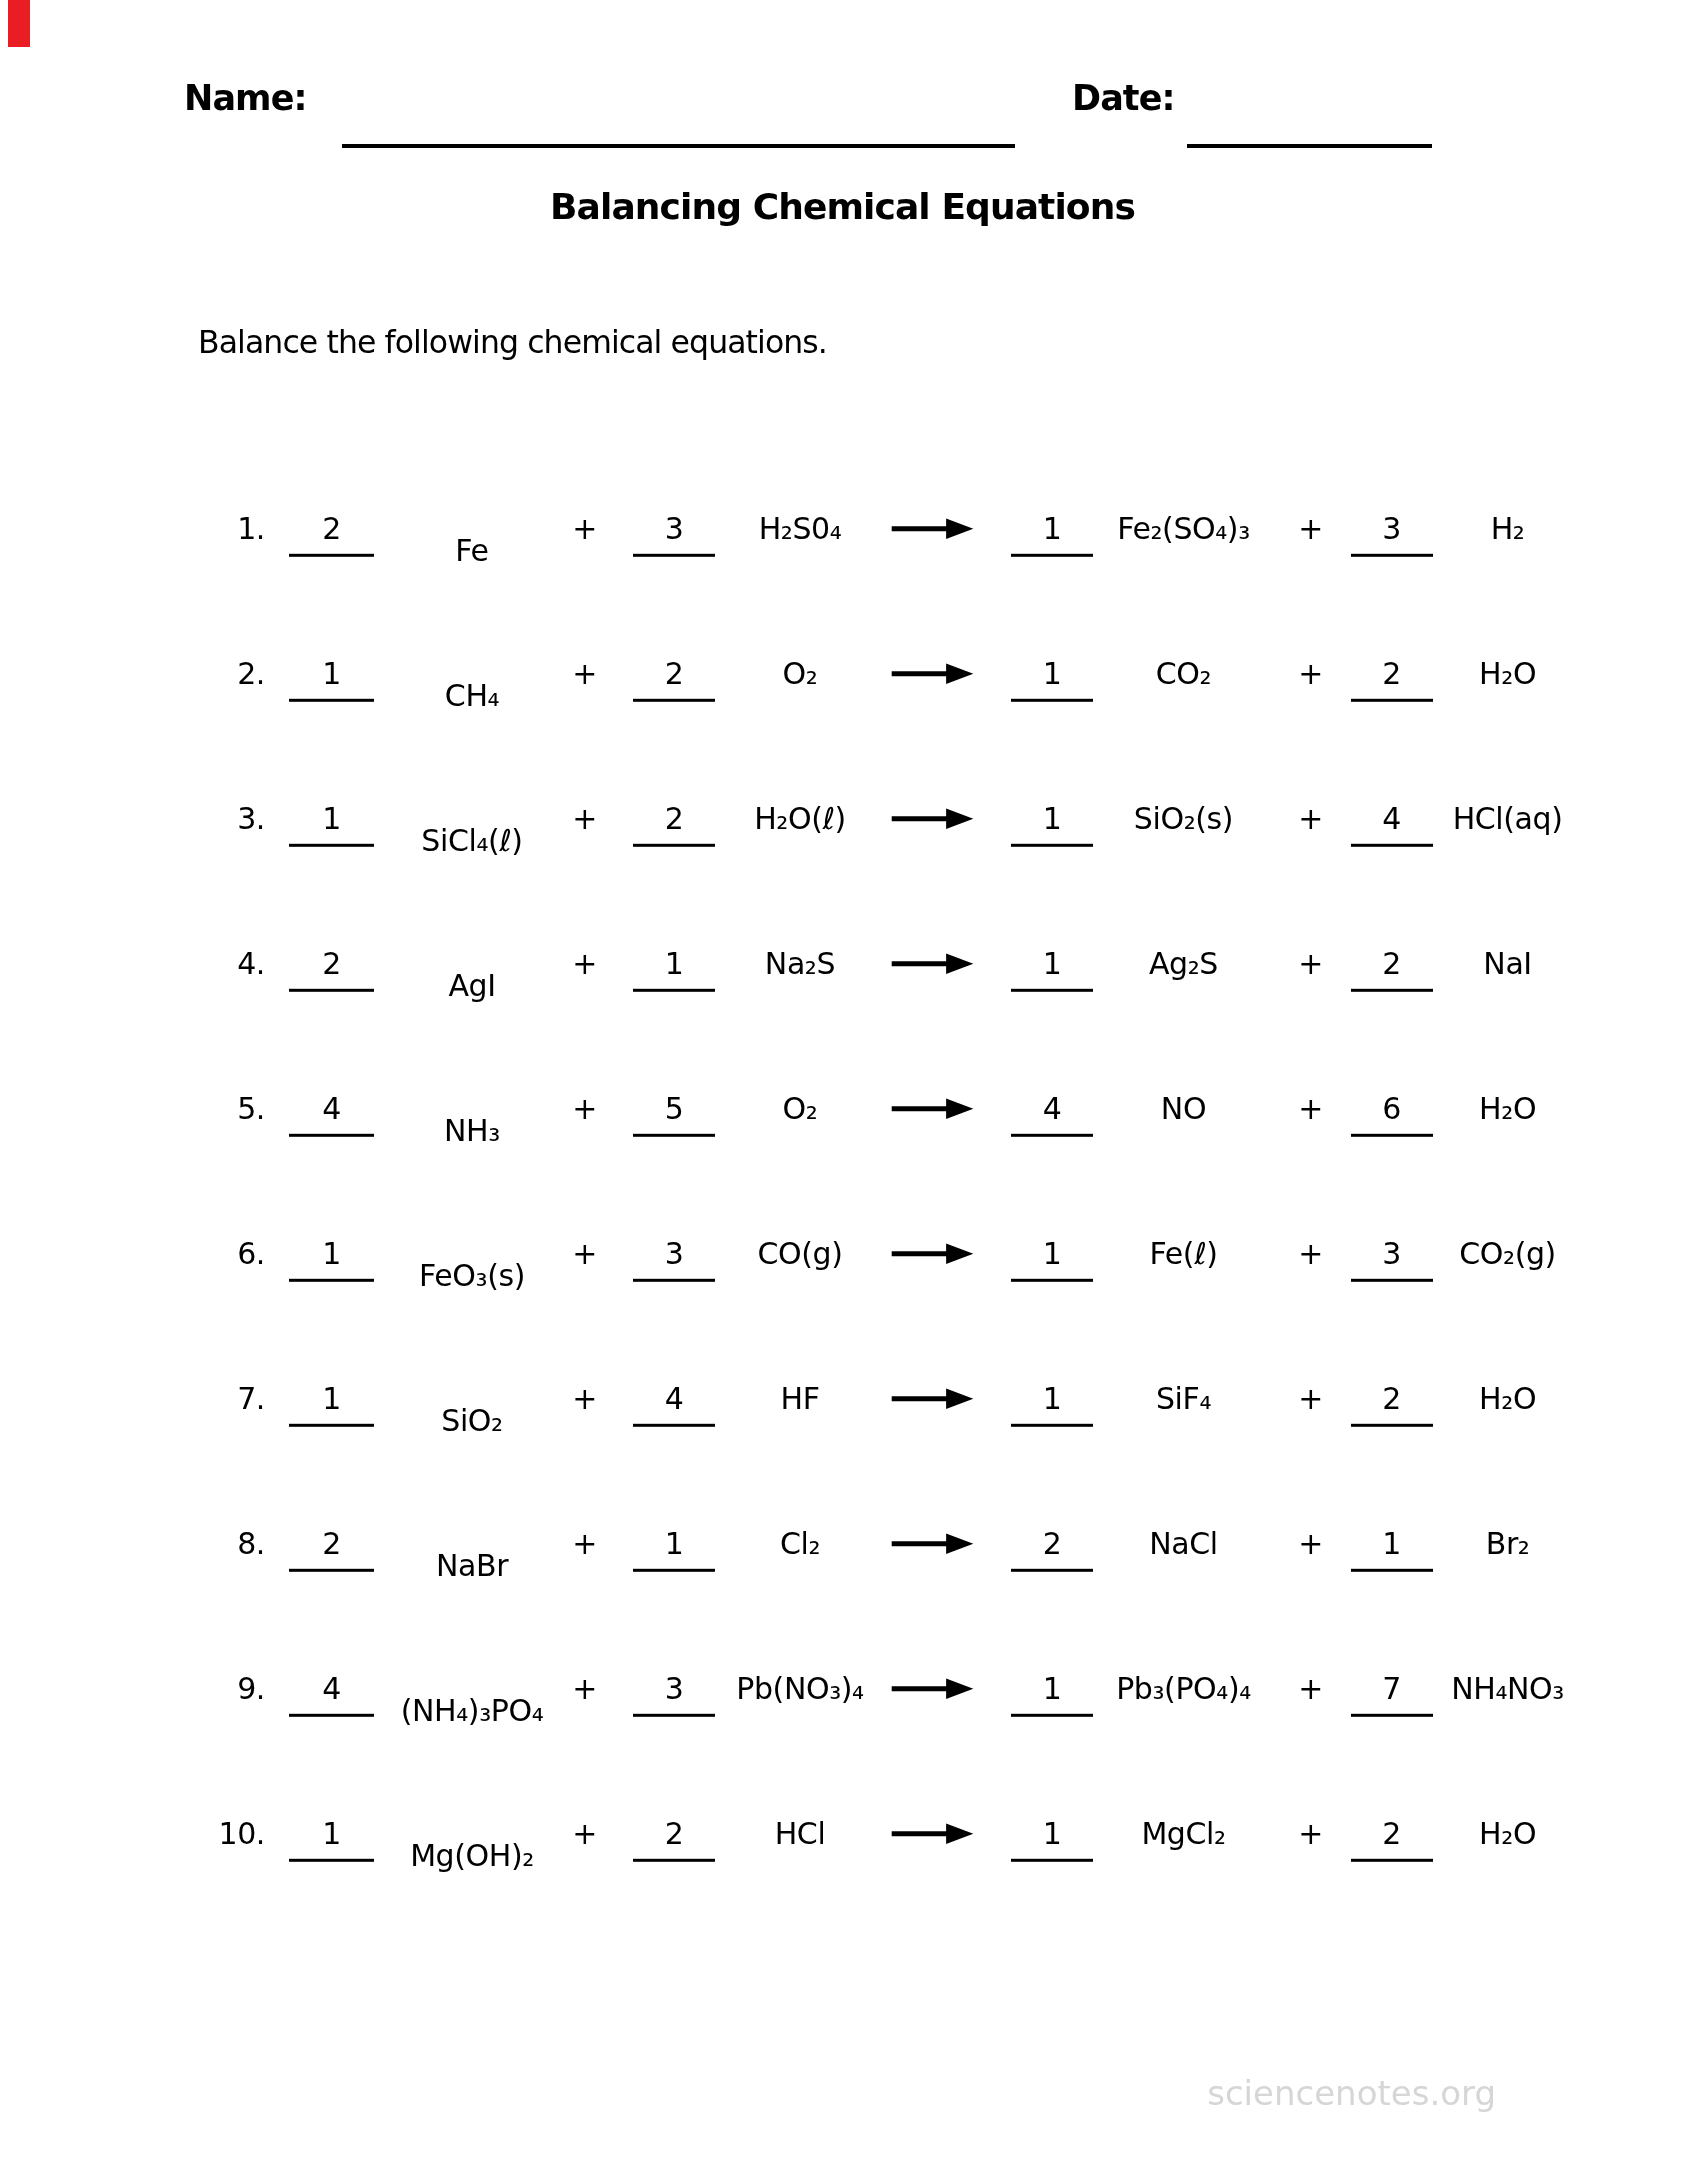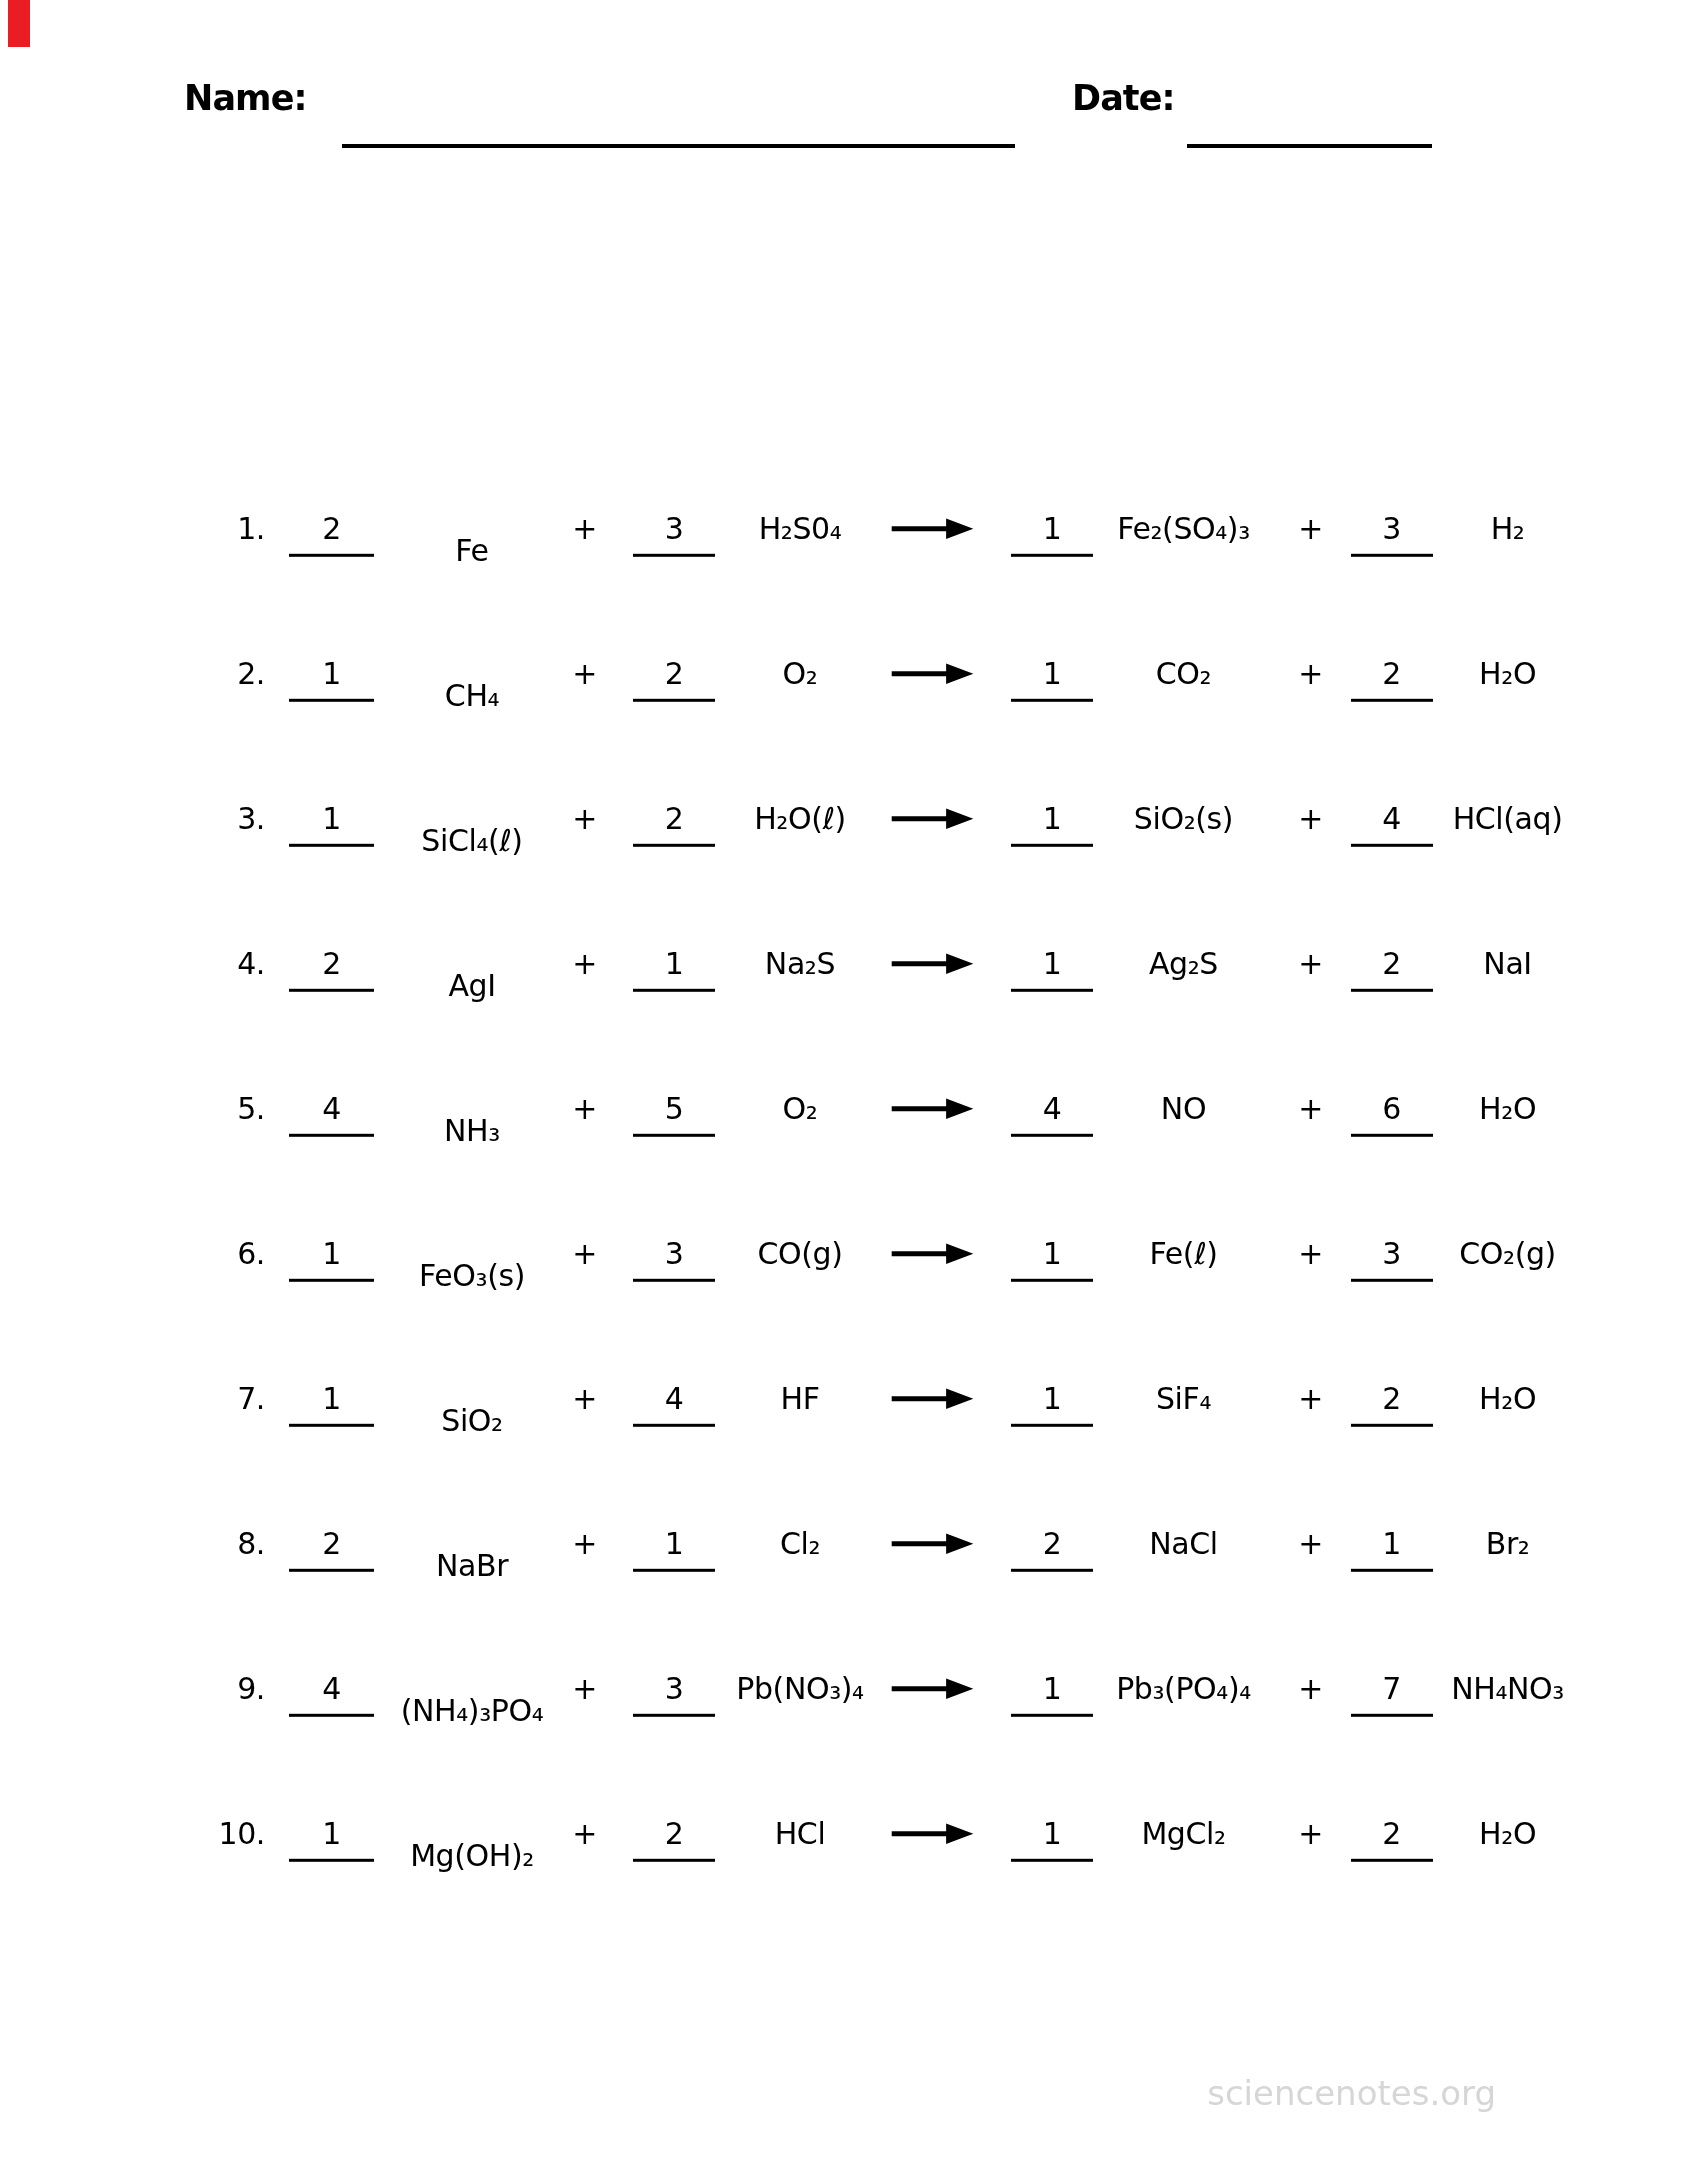--- a/index.html
+++ b/index.html
@@ -77,21 +77,23 @@
 
   <div class="corner-marker"></div>
 
   <div class="header">
     <span class="name-label">Name:</span>
     <div class="name-line"></div>
     <span class="date-label">Date:</span>
     <div class="date-line"></div>
   </div>
 
-
+  <div class="title">Balancing Chemical Equations</div>
+
+  <div class="instruction">Balance the following chemical equations.</div>
 
   <div class="equations">
 
     <div class="eq-row">
       <span class="eq-num">1.</span>
       <span class="blank b1">2</span>
       <span class="species sp1">Fe</span>
       <span class="plus">+</span>
       <span class="blank b2">3</span>
       <span class="species sp2">H₂S0₄</span>

